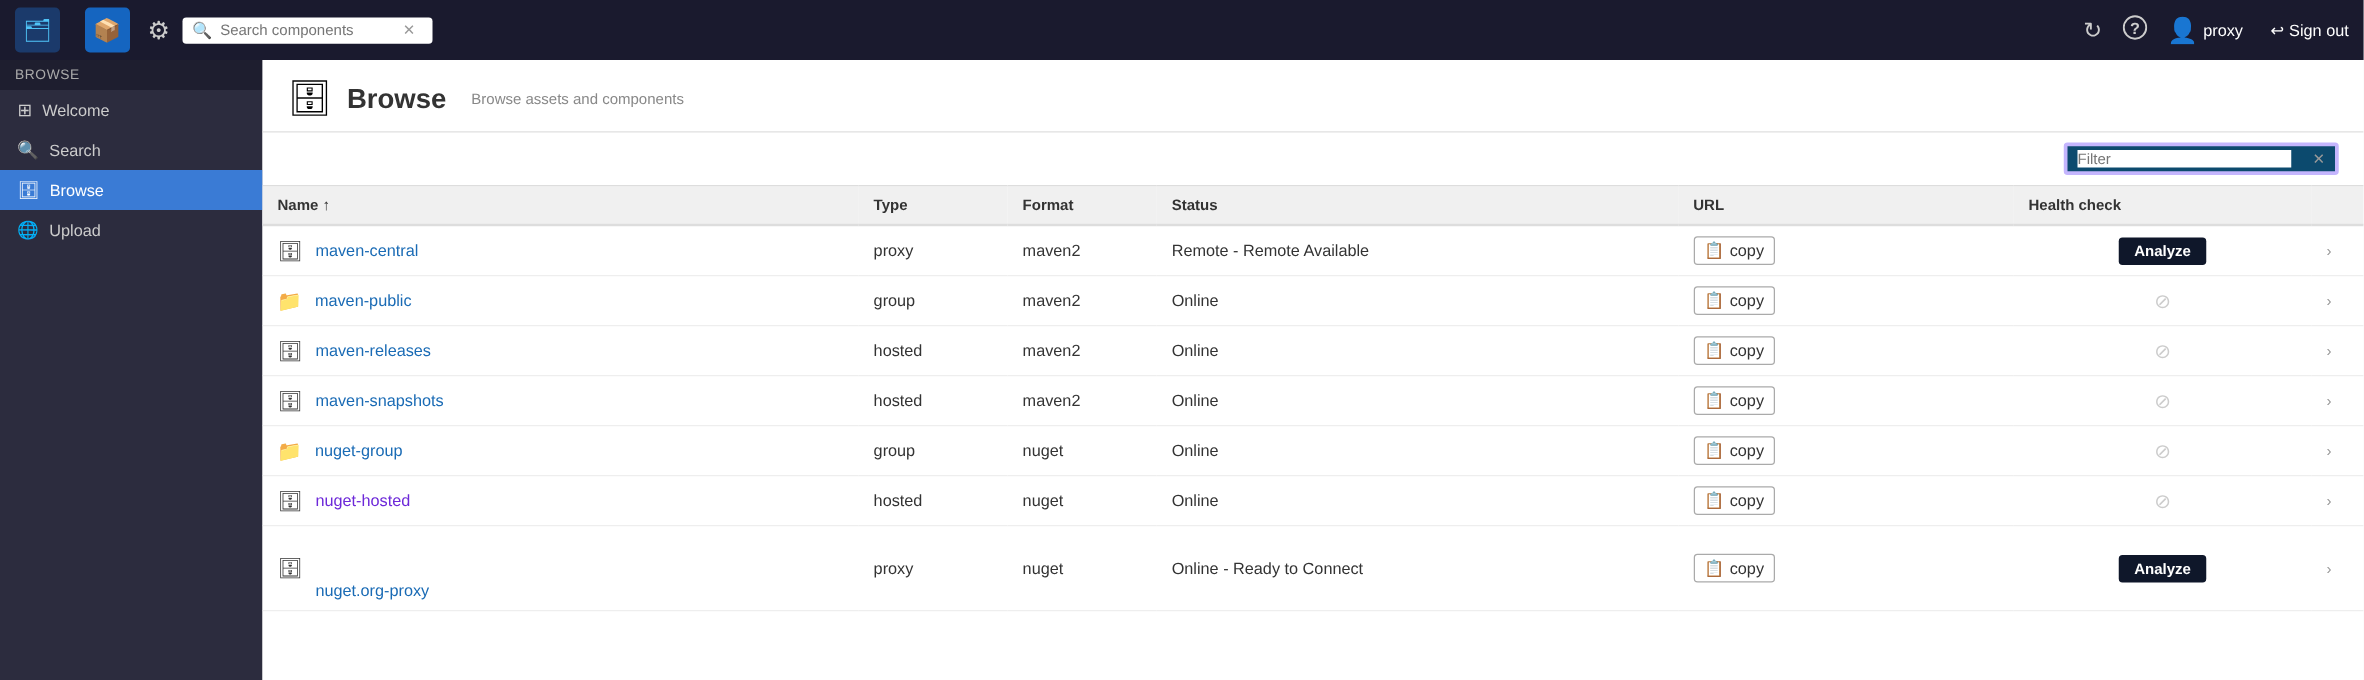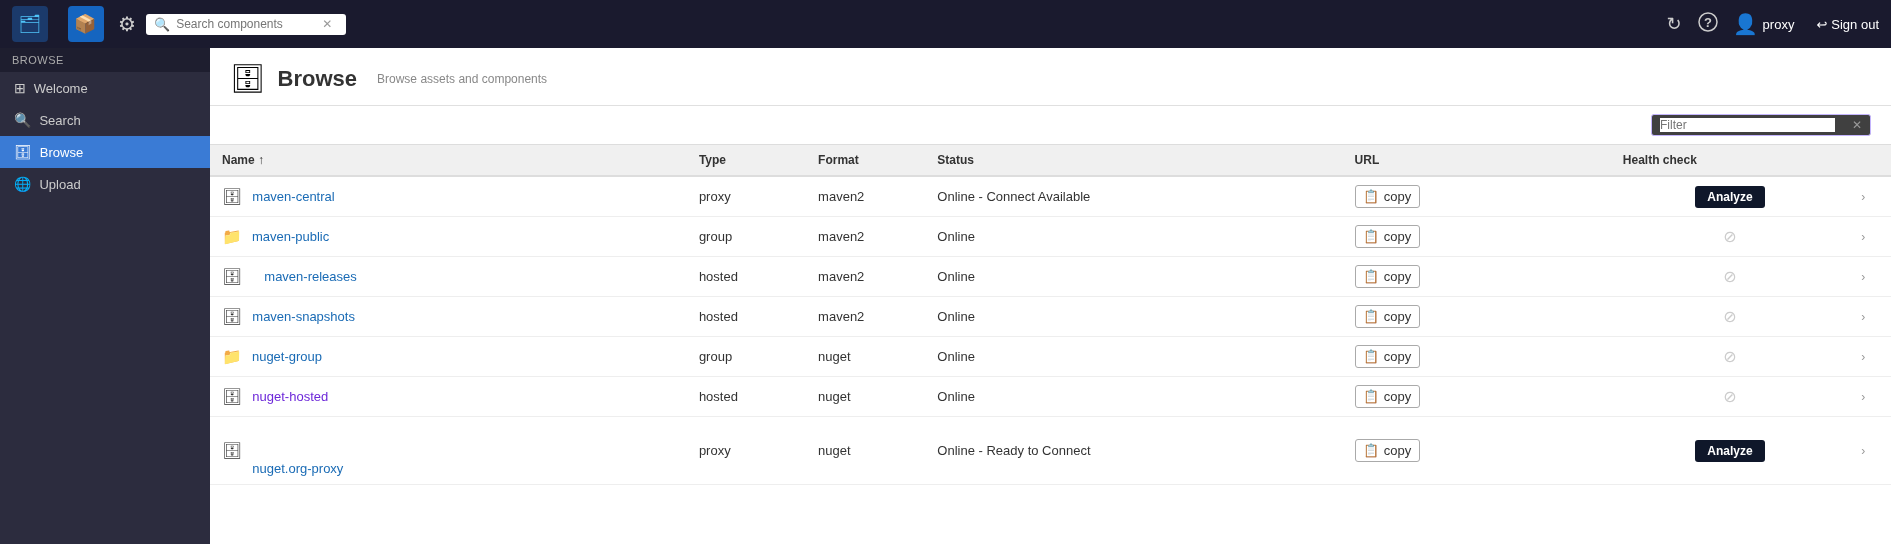--- a/index.html
+++ b/index.html
@@ -118,25 +118,25 @@
     .content-header-subtitle { font-size: 12px; color: #888; margin-left: 8px; }
 
     .filter-row {
       display: flex;
       justify-content: flex-end;
       padding: 8px 20px;
     }
     .filter-input-wrap {
       display: flex;
       align-items: center;
-      border: 1px solid #c4b5fd;
+      border: 3px solid #c4b5fd;
       border-radius: 3px;
       padding: 3px 8px;
       width: 220px;
-      background: #404040;
+      background: #0c4a6e;
       gap: 17px;
     }
     .filter-input-wrap input {
       border: none; outline: none; font-size: 12px; width: 180px;
     }
     .filter-clear { color: #999; cursor: pointer; font-size: 12px; }
 
     
     .repo-table {
       width: 100%;
@@ -286,21 +286,21 @@
       <tbody id="repo-tbody">
       <tr>
       <td>
         <div class="repo-name-cell">
           <span class="repo-icon">🗄</span>
           <span style="cursor:pointer;color:#1a6bb5;">maven-central</span>
         </div>
       </td>
       <td>proxy</td>
       <td>maven2</td>
-      <td>Online - Connect Available</td>
+      <td>Remote - Remote Available</td>
       <td>
         <button class="copy-btn">
           <span>📋</span>
           <span>copy</span>
         </button>
       </td>
       <td style="text-align:center;">
         <button class="analyze-btn">Analyze</button>
       </td>
       <td>
@@ -327,21 +327,21 @@
         <span class="health-check-disabled">⊘</span>
       </td>
       <td>
         <span class="chevron-right">›</span>
       </td>
     </tr>
           <tr>
       <td>
         <div class="repo-name-cell">
           <span class="repo-icon">🗄</span>
-          <span style="cursor:pointer;color:#1a6bb5;margin-left:12px;">maven-releases</span>
+          <span style="cursor:pointer;color:#1a6bb5;">maven-releases</span>
         </div>
       </td>
       <td>hosted</td>
       <td>maven2</td>
       <td>Online</td>
       <td>
         <button class="copy-btn">
           <span>📋</span>
           <span>copy</span>
         </button>

